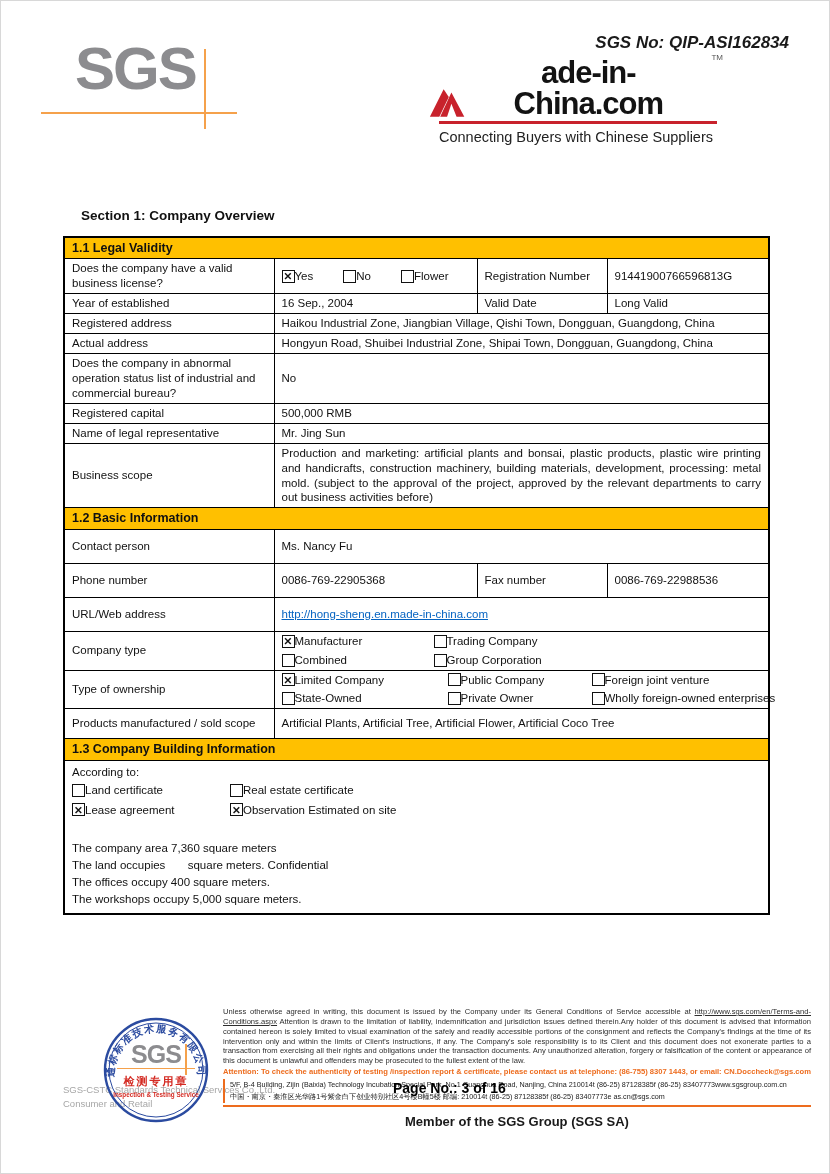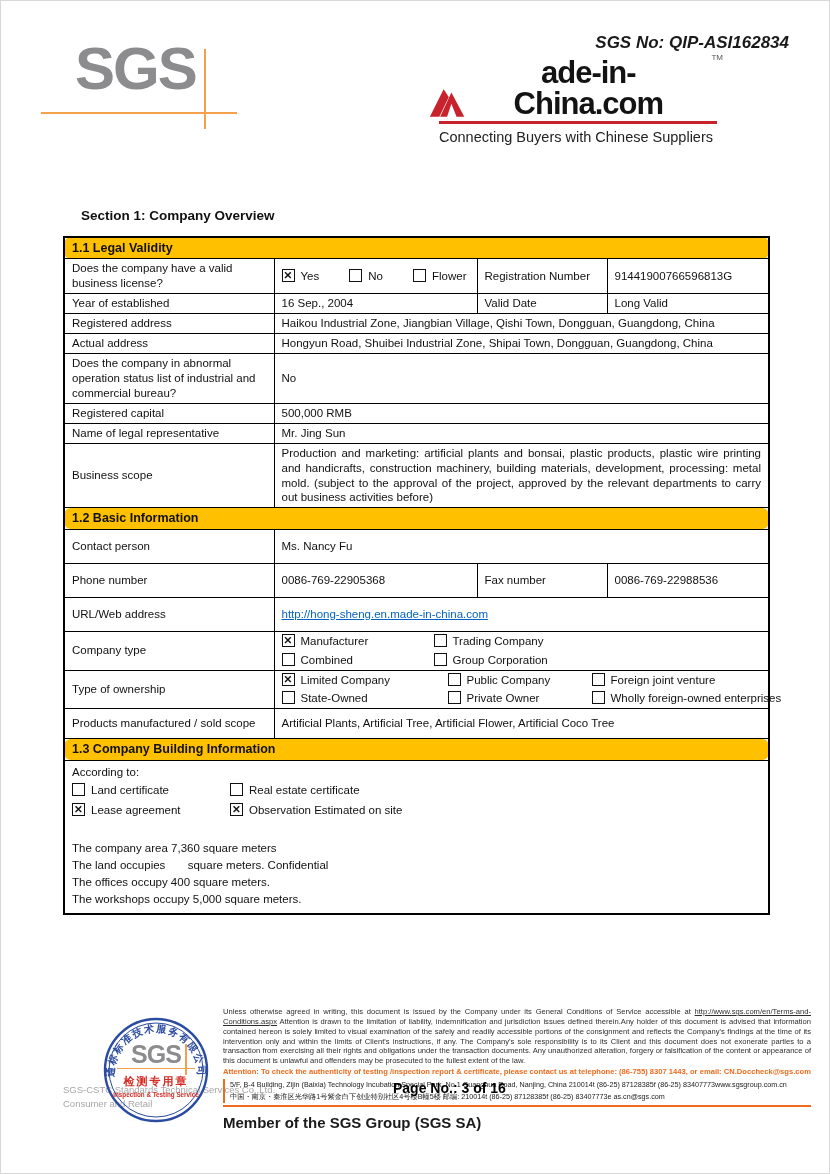--- a/index.html
+++ b/index.html
@@ -20,27 +20,27 @@
   .mic-tm{font-size:8px;color:#555;align-self:flex-start;margin-top:-4px;}
   .mic-underline{height:3px;background:#c8222c;margin:2px 6px 0 10px;}
   .mic-tagline{font-size:14.5px;color:#222;margin-top:5px;white-space:nowrap;}
   
   .part-title{position:absolute;left:0;right:0;top:148px;margin:0;text-align:center;font-size:15.5px;font-weight:bold;}
   .section-title{position:absolute;left:68px;top:195px;margin:12px;font-size:13.5px;font-weight:bold;}
   
   table.doc{position:absolute;left:62px;top:235px;width:705px;border-collapse:collapse;table-layout:fixed;
     font-size:11.5px;line-height:1.3;border:2px solid #000;}
   table.doc td{border:1px solid #000;padding:2px 7px;vertical-align:middle;}
-  td.yhdr{background:#ffc000;font-weight:bold;font-size:12.5px;padding:2px 6px;height:16px;border-radius:7px;}
+  td.yhdr{background:#ffc000;font-weight:bold;font-size:12.5px;padding:2px 6px;height:16px;}
   .just{text-align:justify;}
   tr.h30 td{height:29px;}
   tr.h26 td{height:25px;}
   a.weblink,.weblink{color:#0563c1;text-decoration:underline;cursor:pointer;}
   
-  .cb{display:inline-flex;gap:6px;white-space:nowrap;}
+  .cb{display:inline-flex;align-items:center;white-space:nowrap;}
   .cb .box{width:11px;height:11px;border:1.4px solid #111;display:inline-flex;align-items:center;justify-content:center;
     flex:0 0 auto;background:#fff;font-size:10.5px;font-weight:bold;line-height:1;}
   .cb[data-checked="true"] .box::before{content:"\2715";}
   .cbrow{display:flex;gap:30px;}
   .grid2{display:grid;grid-template-columns:152px auto;row-gap:4px;}
   .grid3{display:grid;grid-template-columns:162px 140px auto;row-gap:4px;column-gap:4px;}
   .bgrid{display:grid;grid-template-columns:158px auto;row-gap:5px;margin-top:3px;}
   .bcell{padding:4px 7px 6px 7px !important;vertical-align:top !important;}
   .bline{white-space:pre-wrap;margin-top:2px;}
   .bspacer{height:22px;}
@@ -56,21 +56,21 @@
   .stamp-seal1{font-size:11px;font-weight:bold;color:#d42b23;margin-top:7px;letter-spacing:2px;}
   .stamp-seal2{font-size:6.3px;font-weight:bold;color:#d42b23;margin-top:2px;}
   .legal-block{position:absolute;left:222px;top:1006px;width:588px;z-index:3;}
   .legal{margin:0;font-size:7.6px;line-height:1.3;text-align:justify;color:#2e2e2e;}
   .legal-link{text-decoration:underline;}
   .attention{margin:1px 0 0 0;font-size:7.6px;line-height:1.3;font-weight:bold;color:#ed6c1e;text-align:justify;}
   .addr{margin-top:2px;border-left:2px solid #ed6c1e;padding-left:5px;}
   .addr-line{display:flex;gap:0;font-size:7.2px;line-height:1.7;color:#1a1a1a;white-space:nowrap;text-align:right;}
   .addr-main{flex:0 0 auto;}
   .orange-rule{height:2px;background:#ed6c1e;margin-top:2px;}
-  .member{margin-top:7px;text-align:left;font-size:15px;font-weight:bold;color:#1a1a1a;}
+  .member{margin-top:7px;text-align:center;font-size:13px;font-weight:bold;color:#1a1a1a;}
   .pageno{position:absolute;left:392px;top:1071px;z-index:4;font-size:14px;font-weight:bold;color:#000;margin-top:8px;}
 </style>
 </head>
 <body>
 
 <div class="page">
 
   <div class="sgs-logo">
     <span class="sgs-word">SGS</span>
     <span class="sgs-hline"></span>

